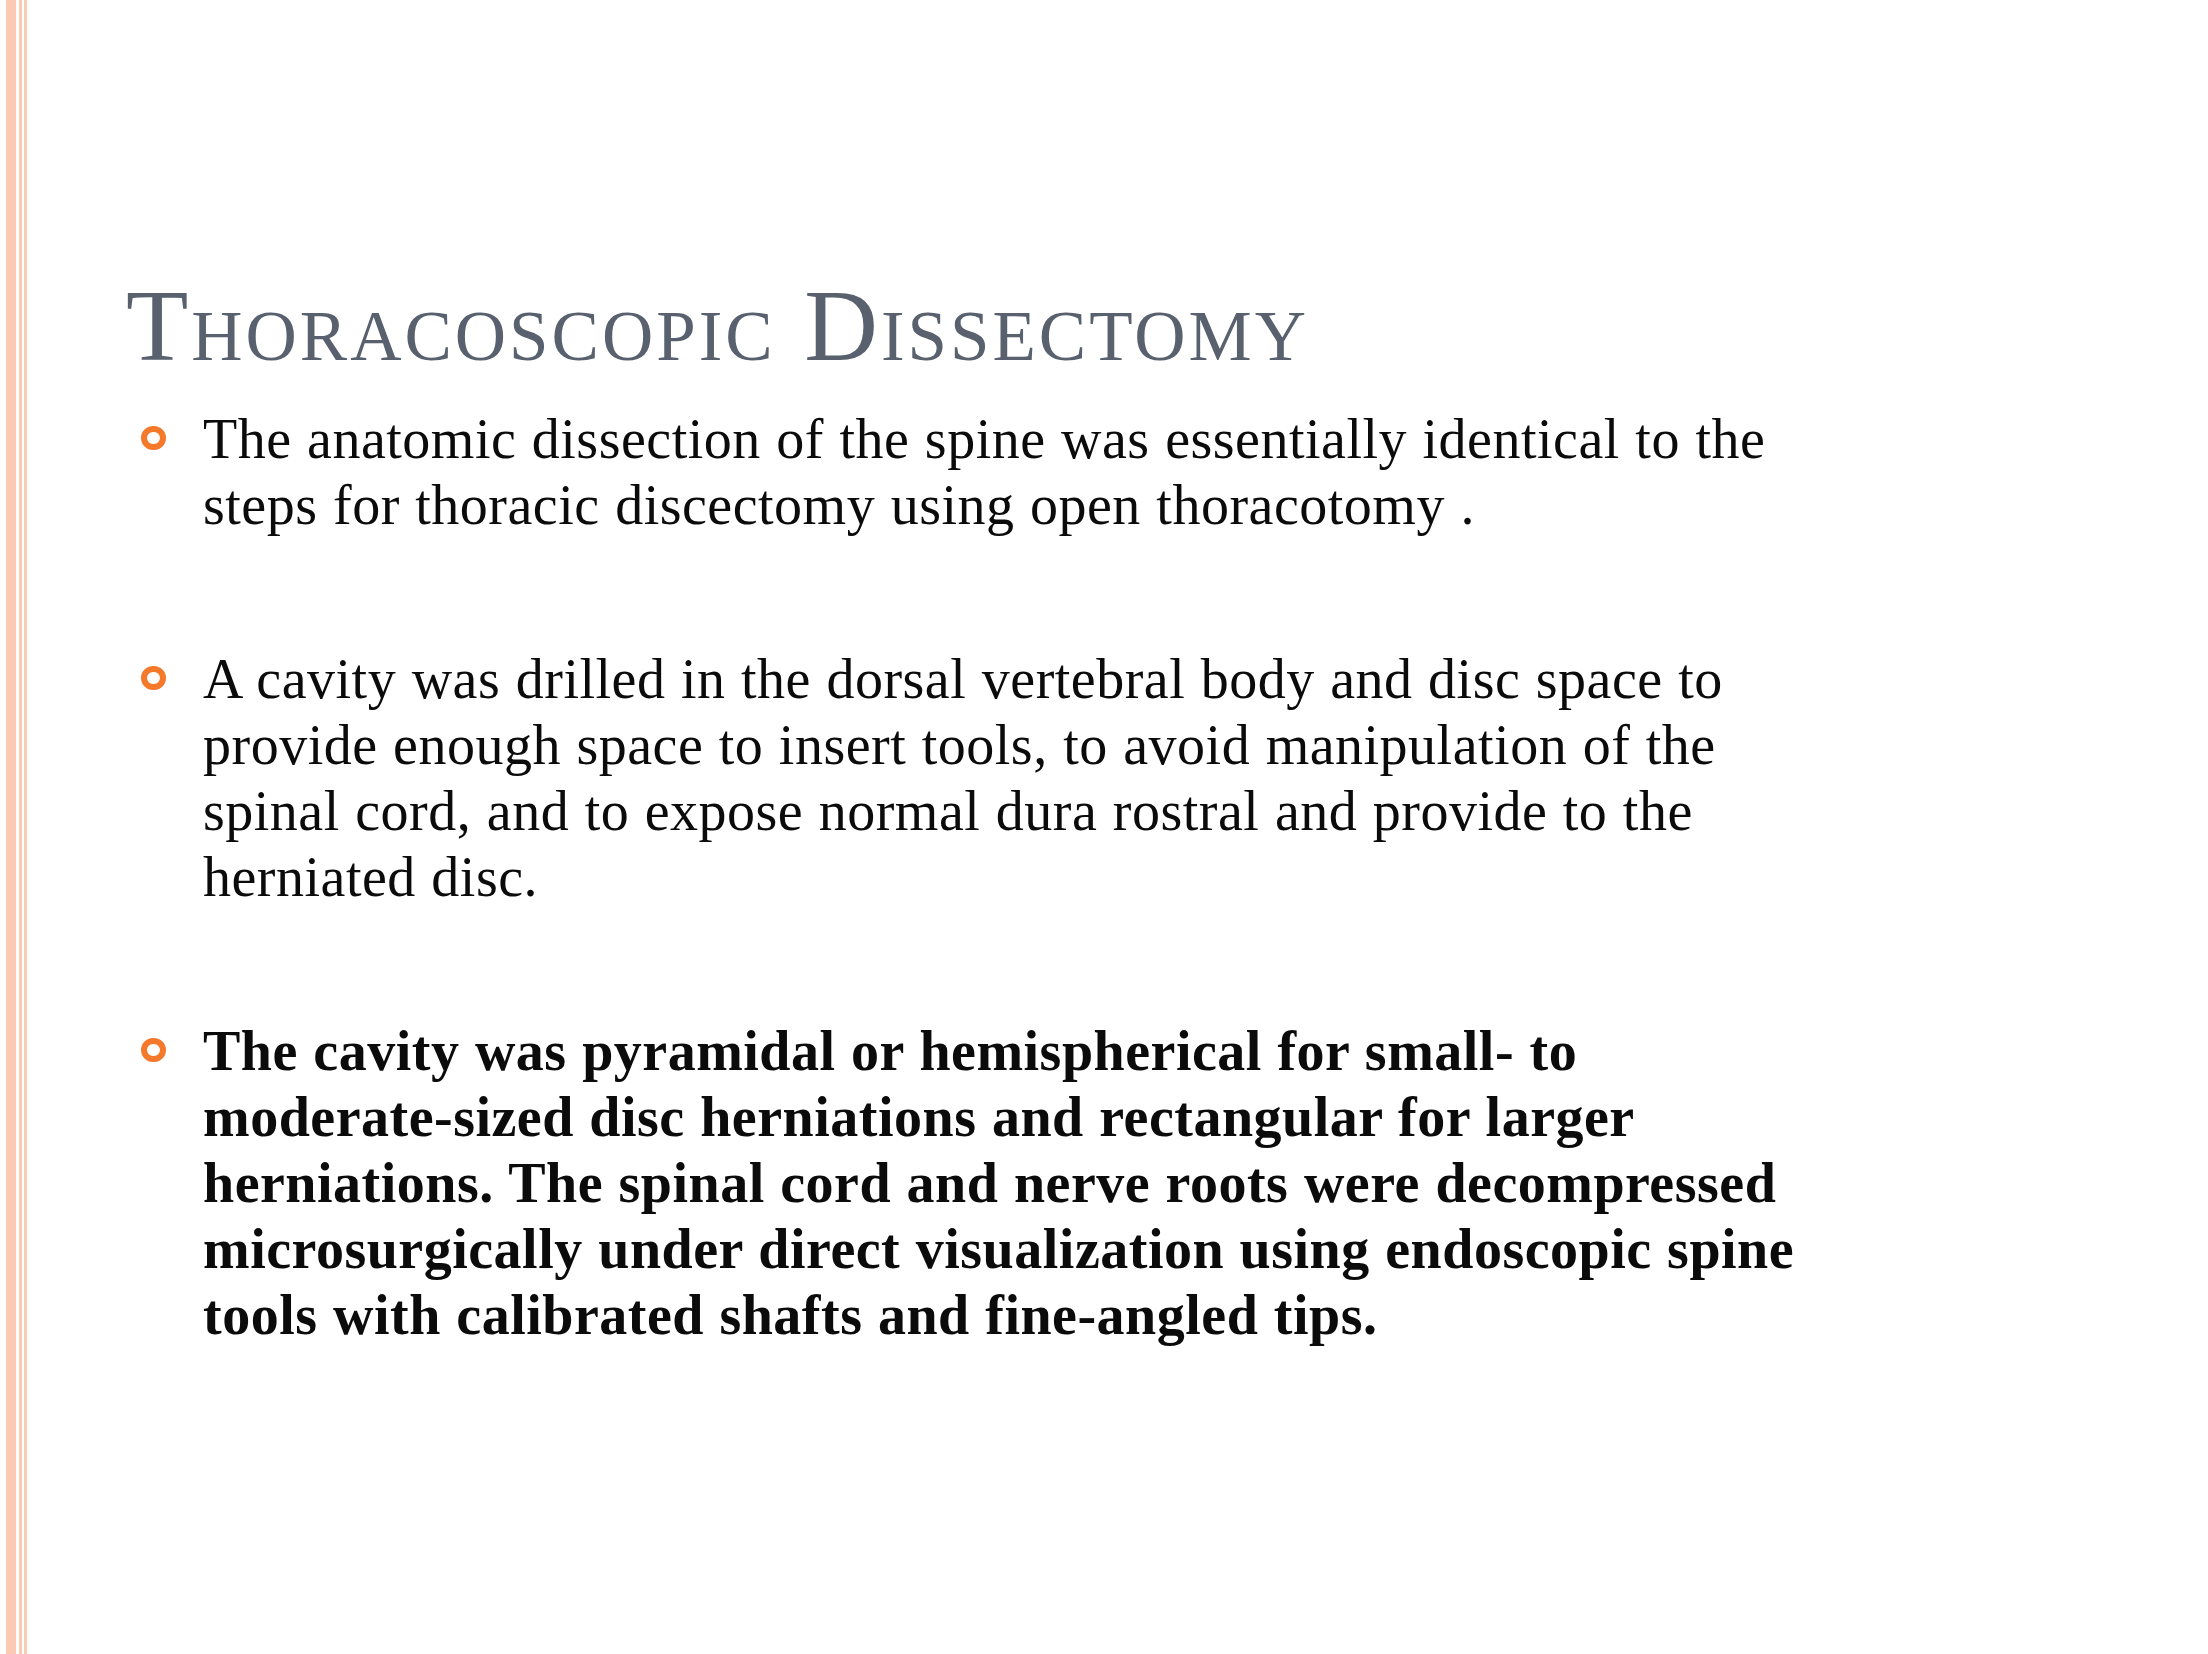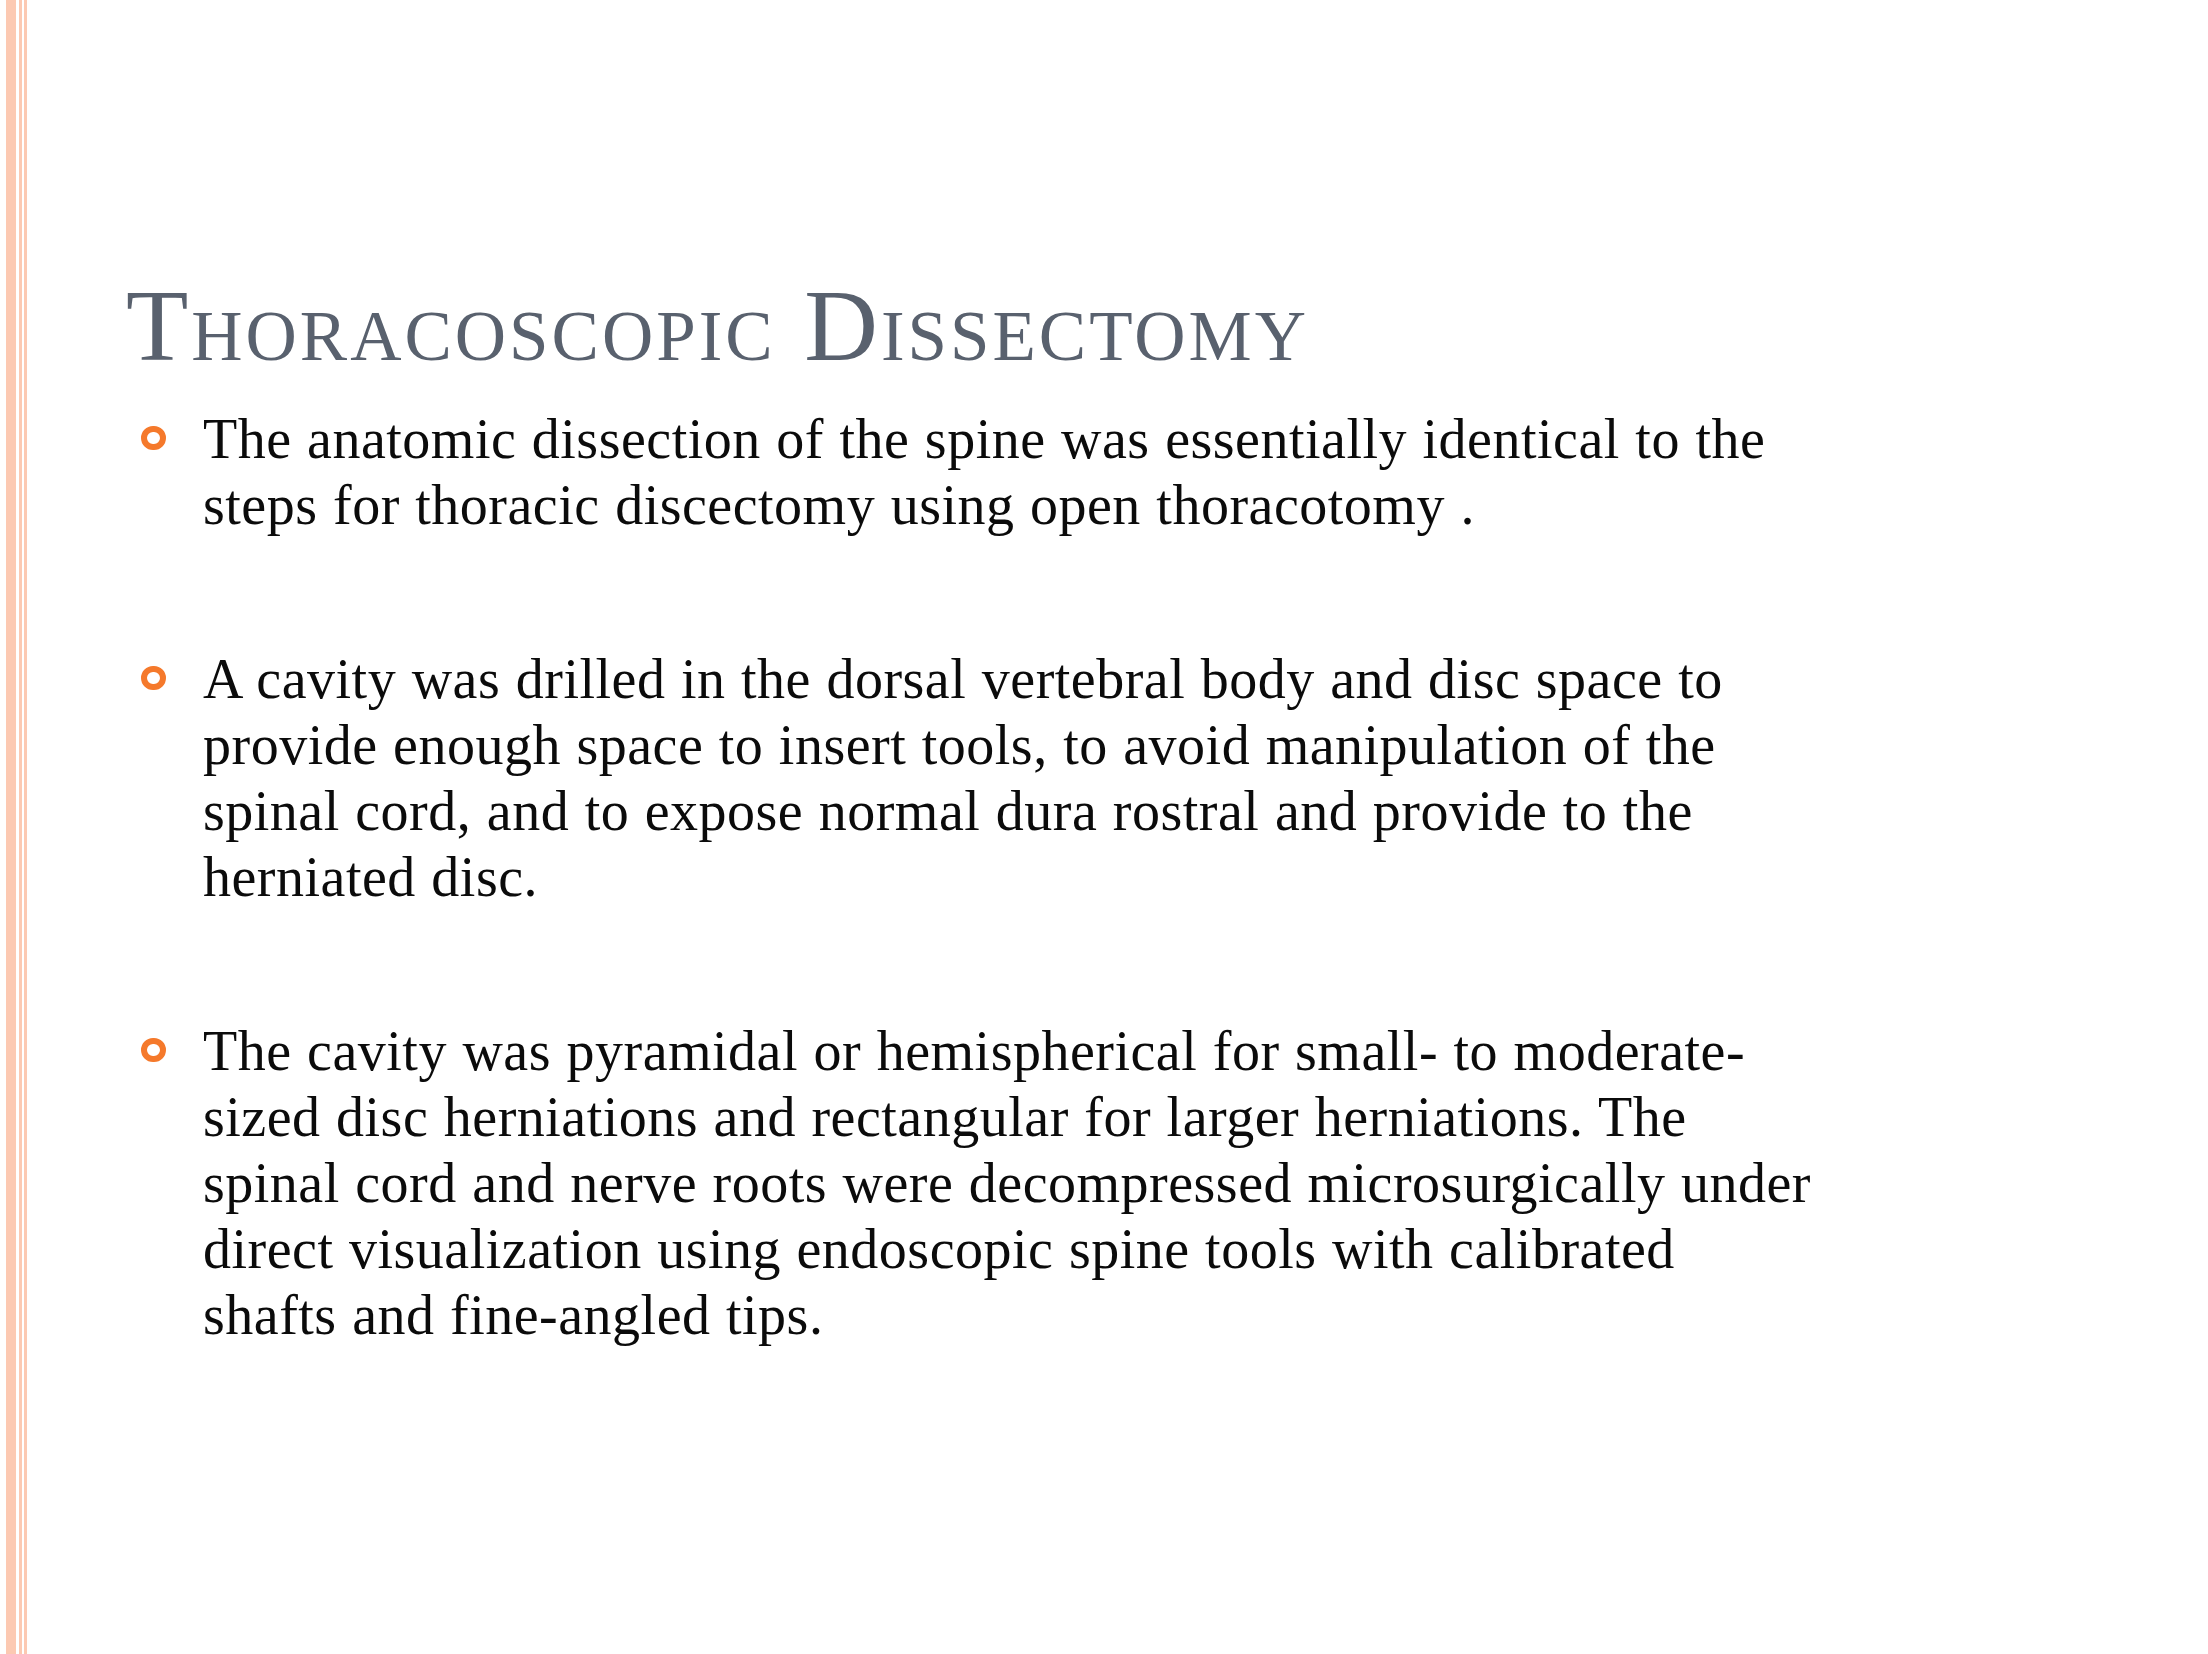--- a/index.html
+++ b/index.html
@@ -77,21 +77,21 @@
   .bullet {
     position: relative;
     padding-left: 62px;
     margin: 0 0 108px 0;
     font-size: 56px;
     line-height: 66px;
     color: #0B0B0B;
     letter-spacing: 0.5px;
     word-spacing: 1px;
   }
-  .bullet:last-child { margin-bottom: 0; }
+  .bullet:last-child { margin-bottom: 0; font-weight: bold; }
 
   .ring {
     position: absolute;
     left: 0; top: 19.7px;
     width: 12.8px; height: 12.8px;
     border: 6.9px solid #F5792B;
     border-radius: 50%;
     box-sizing: content-box;
   }
 </style>

